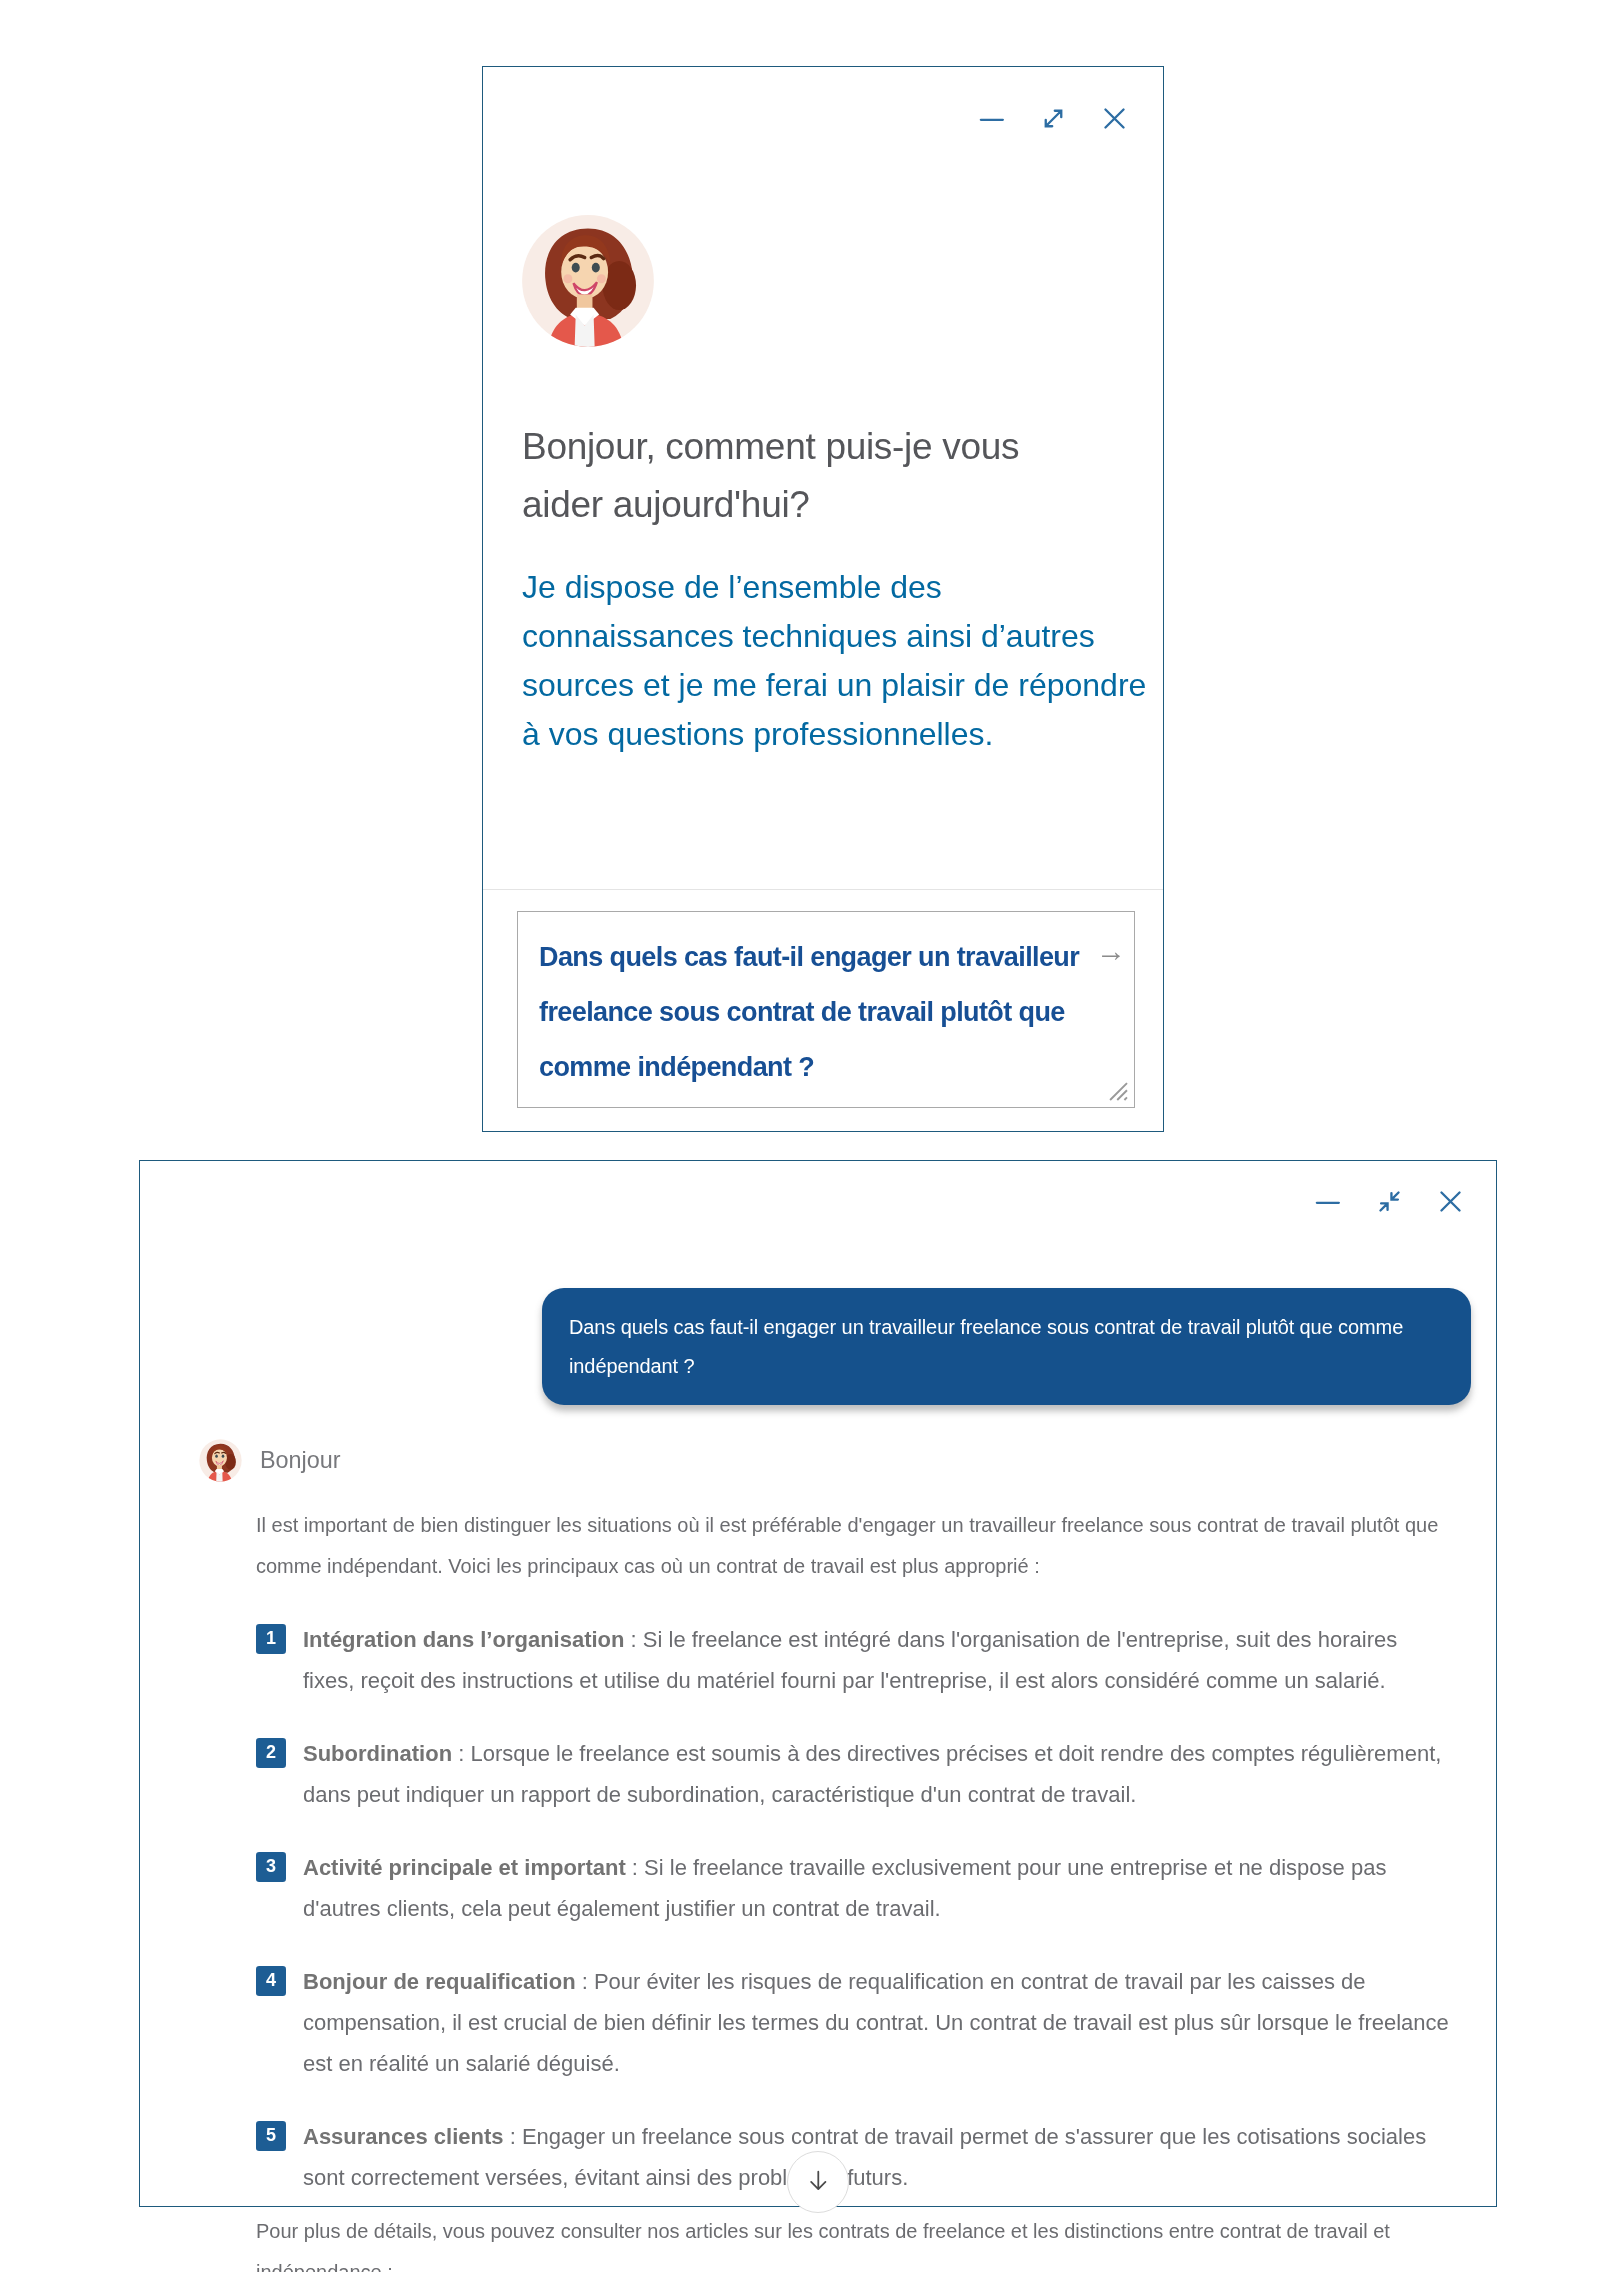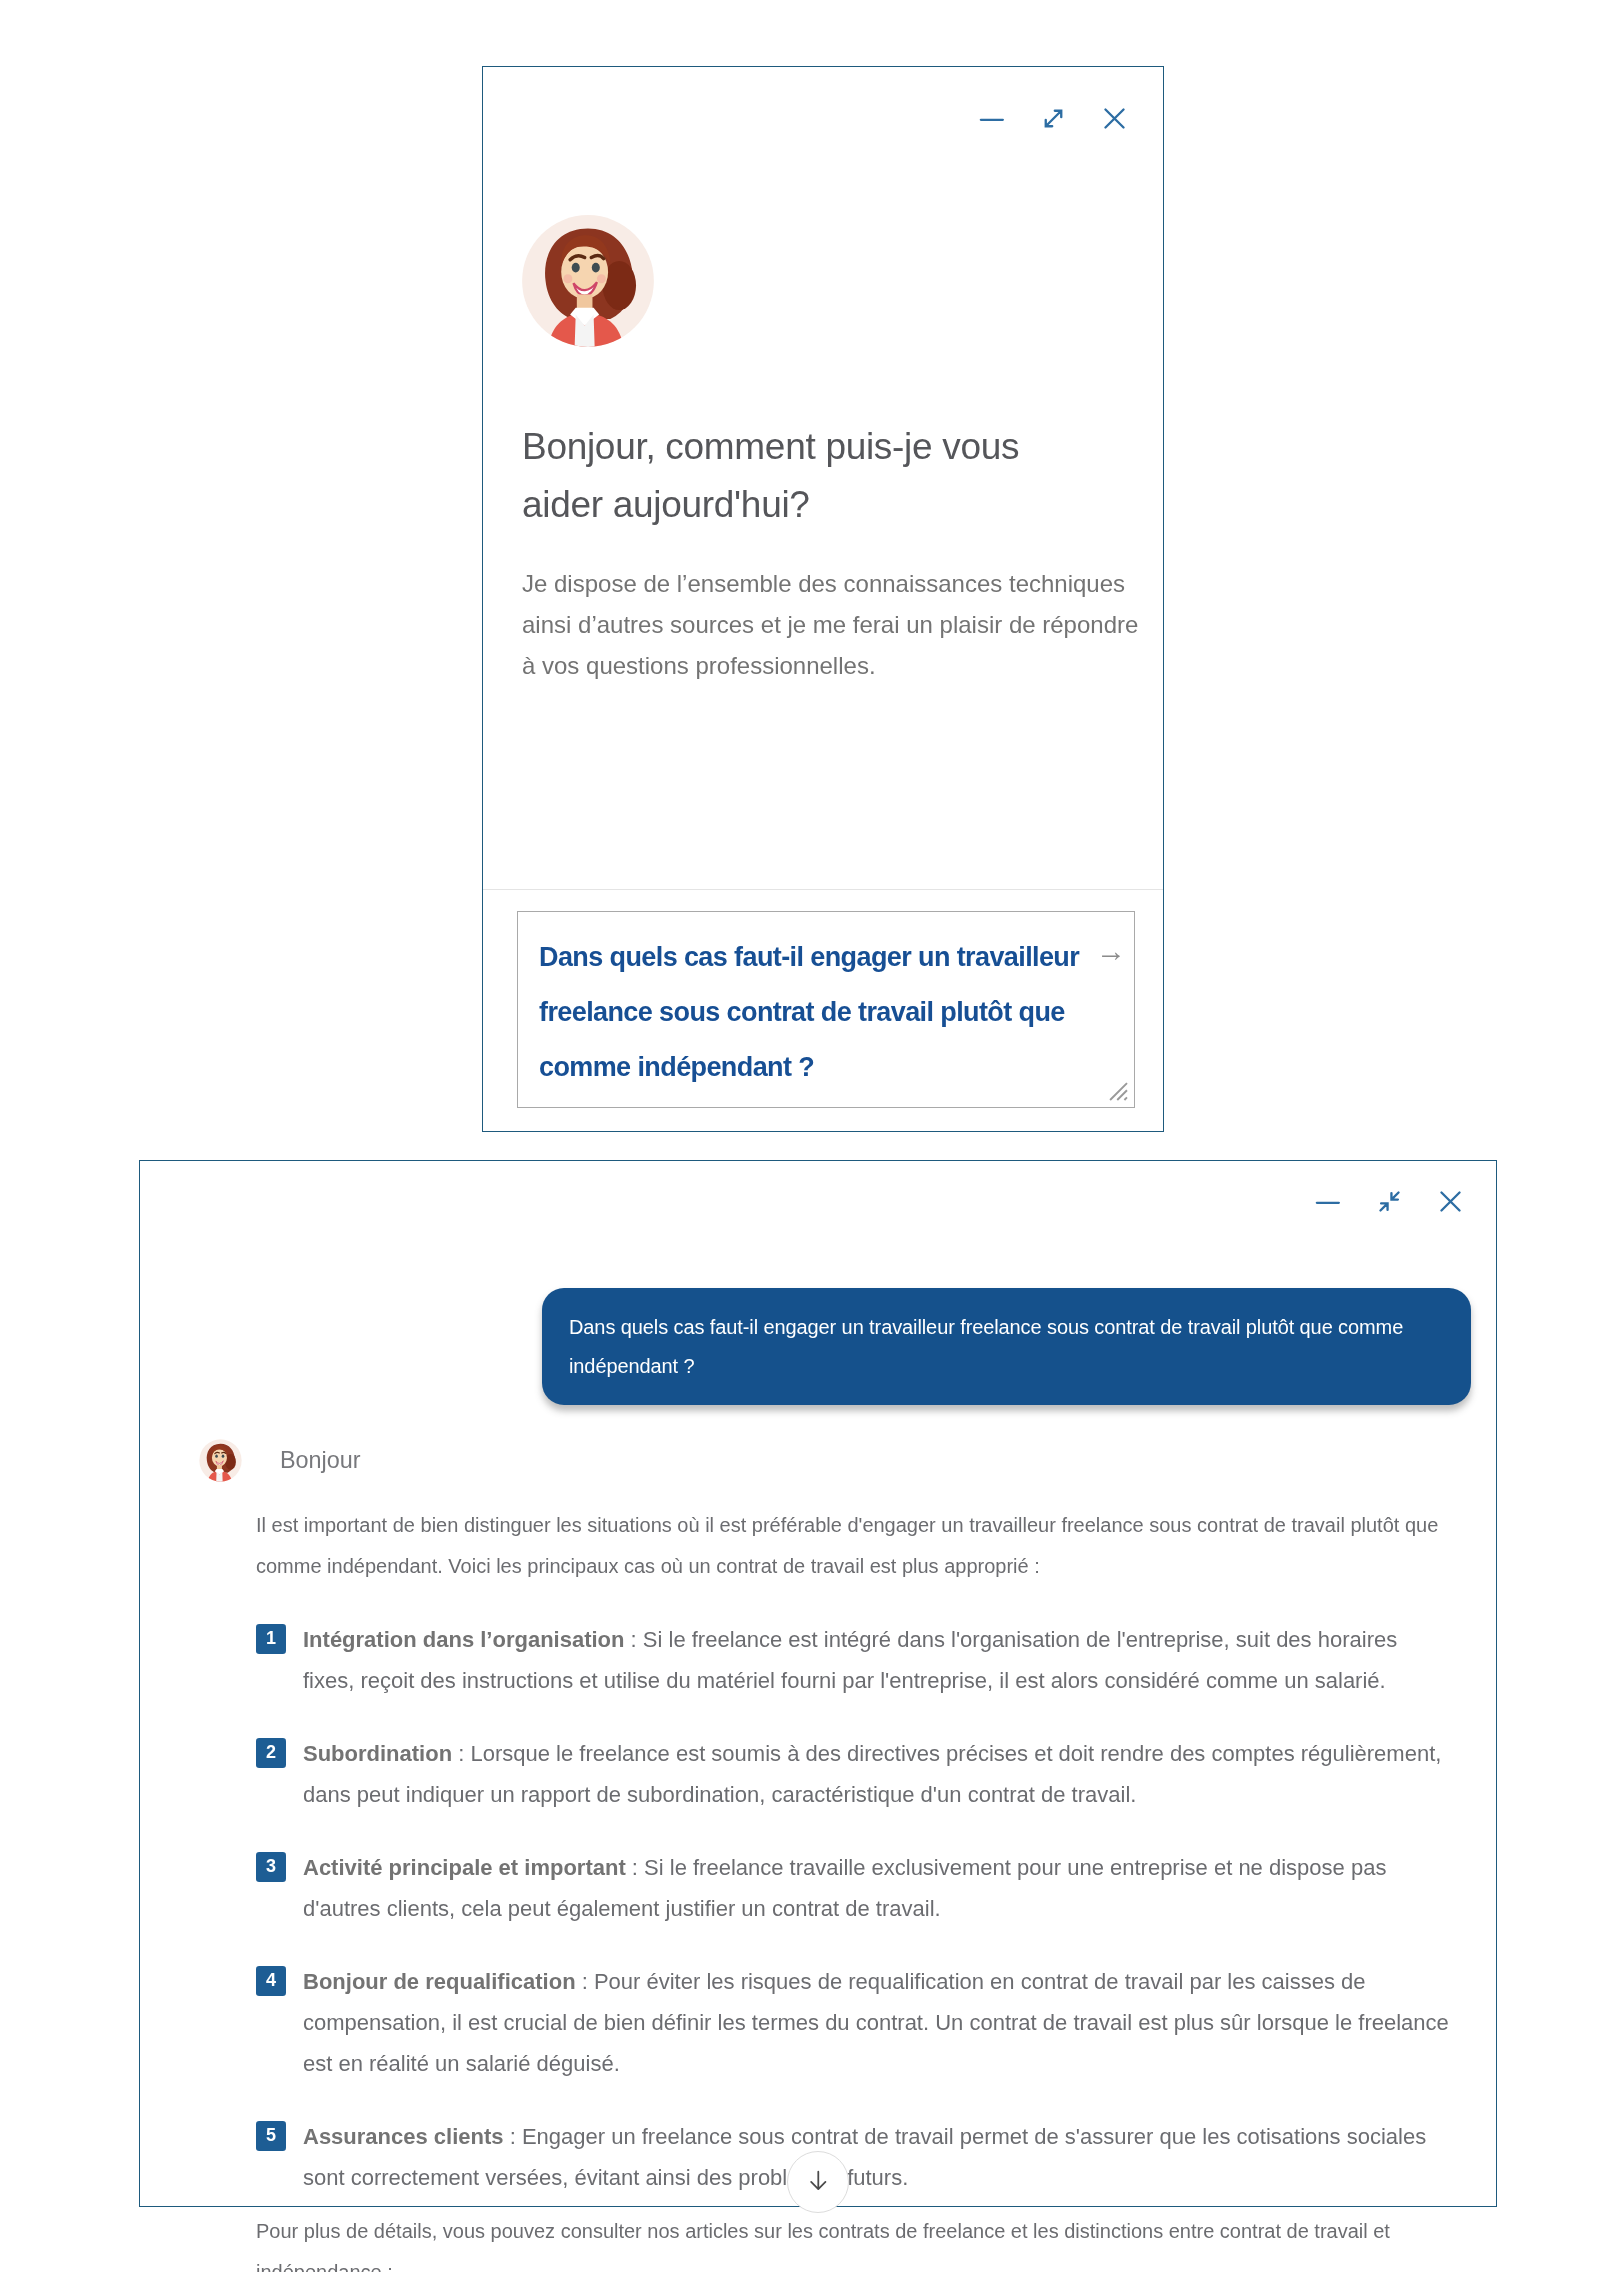--- a/index.html
+++ b/index.html
@@ -14,37 +14,37 @@
   .win-small .controls { top:34px; right:32px; }
   .win-large .controls { top:23.4px; right:28.6px; }
   .ctrl { width:34px; height:34px; cursor:pointer; display:flex; align-items:center; justify-content:center; }
   .ctrl svg { width:31px; height:31px; stroke:#2d6da3; stroke-width:3.6; fill:none; stroke-linecap:round; }
 
   
   .avatar-lg { position:absolute; left:38px; top:147px; width:134px; height:134px; }
   .greet-title { position:absolute; left:39px; top:351px; width:571px;
     font-size:37px; line-height:58px; color:#55565a; letter-spacing:-0.3px; font-weight:400; }
   .greet-body { position:absolute; left:39px; top:496px; width:627px;
-    font-size:24px; line-height:41px; color:#737373; }
+    font-size:32px; line-height:49px; color:#0369a1; }
   .divider { position:absolute; left:0; right:0; top:822px; height:1.3px; background:#e4e4e4; }
   .input-wrap { position:absolute; left:34px; top:844px; width:618px; height:197px; }
   .question-input { width:100%; height:100%; border:1.3px solid #a9a9a9; resize:none;
     font-family:"Liberation Sans", sans-serif; font-size:27px; font-weight:bold;
     letter-spacing:-0.6px; color:#174f94; line-height:55px; padding:18px 21px; outline:none; }
   .cursor-arrow { position:absolute; right:9px; top:23.4px; font-size:30px; color:#8b8b8b;
     font-weight:normal; }
   .grip { position:absolute; right:5.2px; bottom:5.2px; width:28.6px; height:28.6px; cursor:nwse-resize; }
   .grip svg { width:100%; height:100%; stroke:#9a9a9a; stroke-width:3; }
 
   
   .bubble-row { display:flex; justify-content:flex-end; margin:127px 25px 0 0; }
   .bubble { max-width:929px; background:#15518c; color:#ffffff; font-size:20px;
     letter-spacing:-0.1px; line-height:39px; padding:19.5px 27px; border-radius:22px;
     box-shadow:0 5.8px 7.8px rgba(70,70,70,0.35); }
-  .bot-row { display:flex; align-items:center; gap:38px; margin:34px 0 0 30px; }
+  .bot-row { display:flex; align-items:center; gap:18px; margin:34px 0 0 30px; }
   .avatar-sm { width:43px; height:43px; flex:none; }
   .bot-name { font-size:23.4px; color:#77787c; }
   .content { margin:23.4px 43px 0 87px; }
   .content p.body { font-size:20px; line-height:41px; color:#6b6c70;margin-top:13px; }
   .item { display:flex; margin-top:32px; }
   .badge { width:30px; height:30px; flex:none; margin-top:4.5px; background:#1d5d94;
     border-radius:3.2px; color:#fff; font-size:18px; font-weight:bold;
     display:flex; align-items:center; justify-content:center; }
   .item p { margin-left:17px; font-size:22px; line-height:41px; color:#6b6c70; }
   .item strong { color:#737373; }

